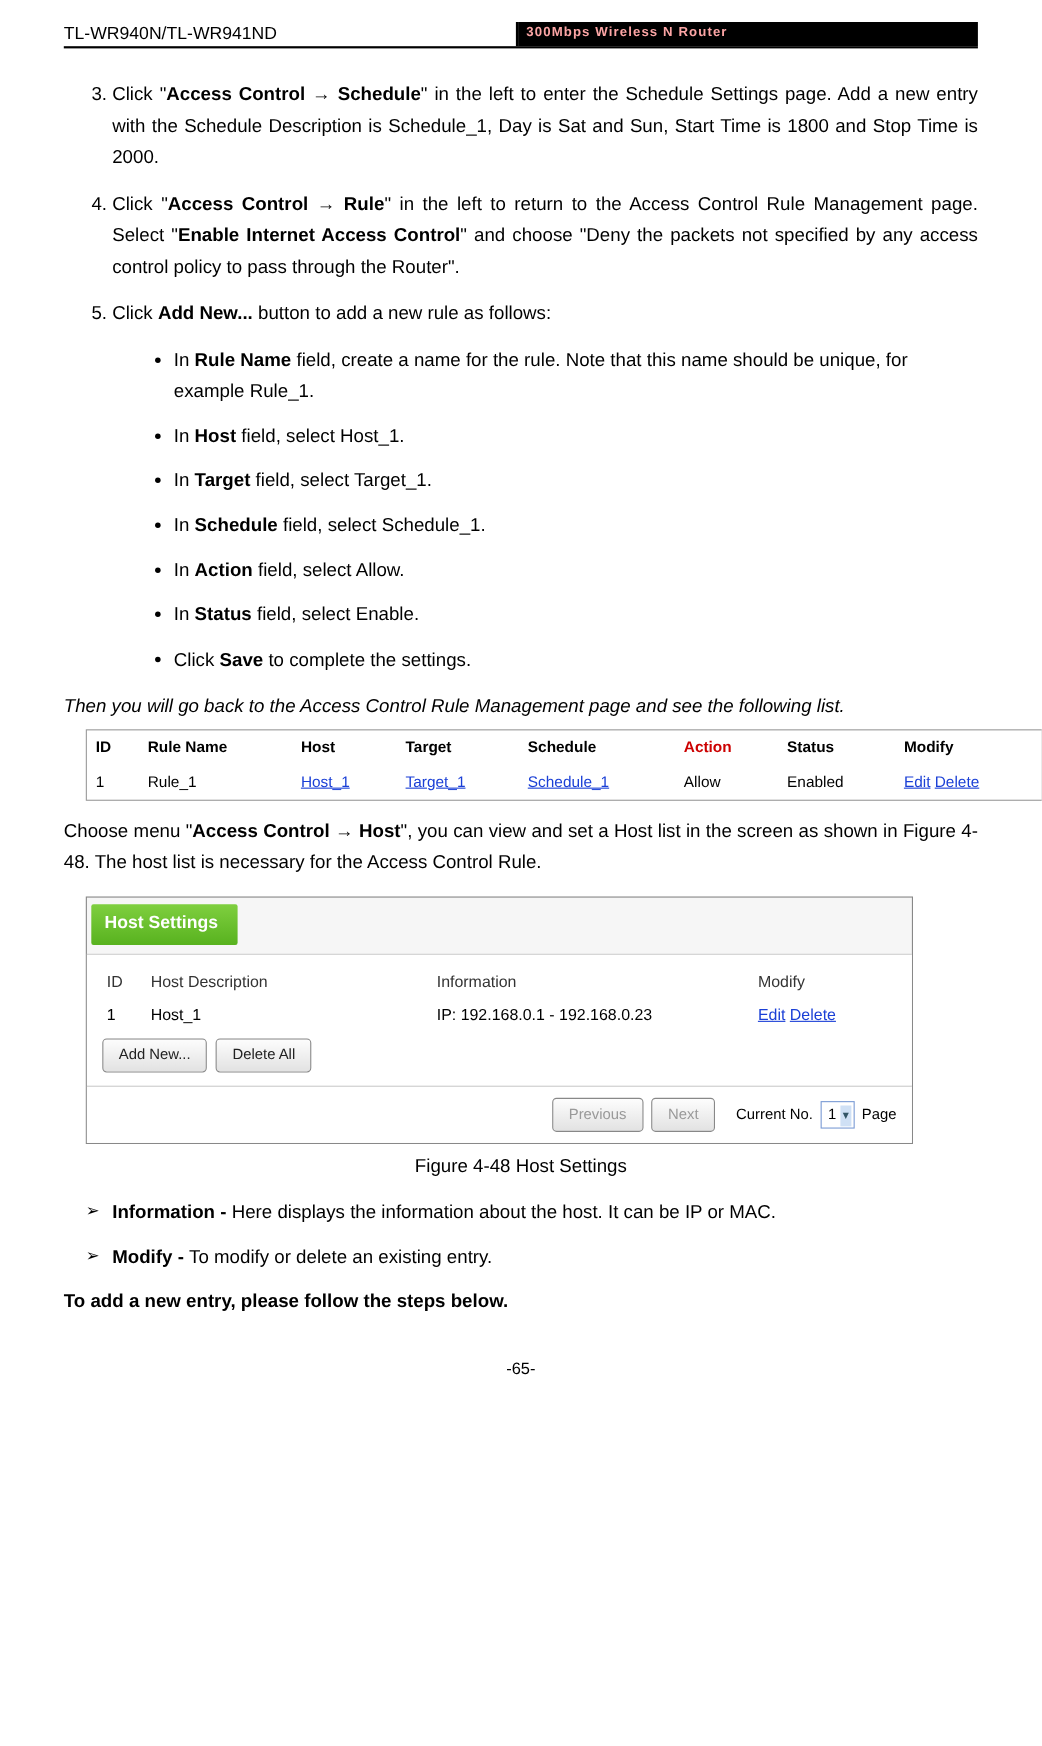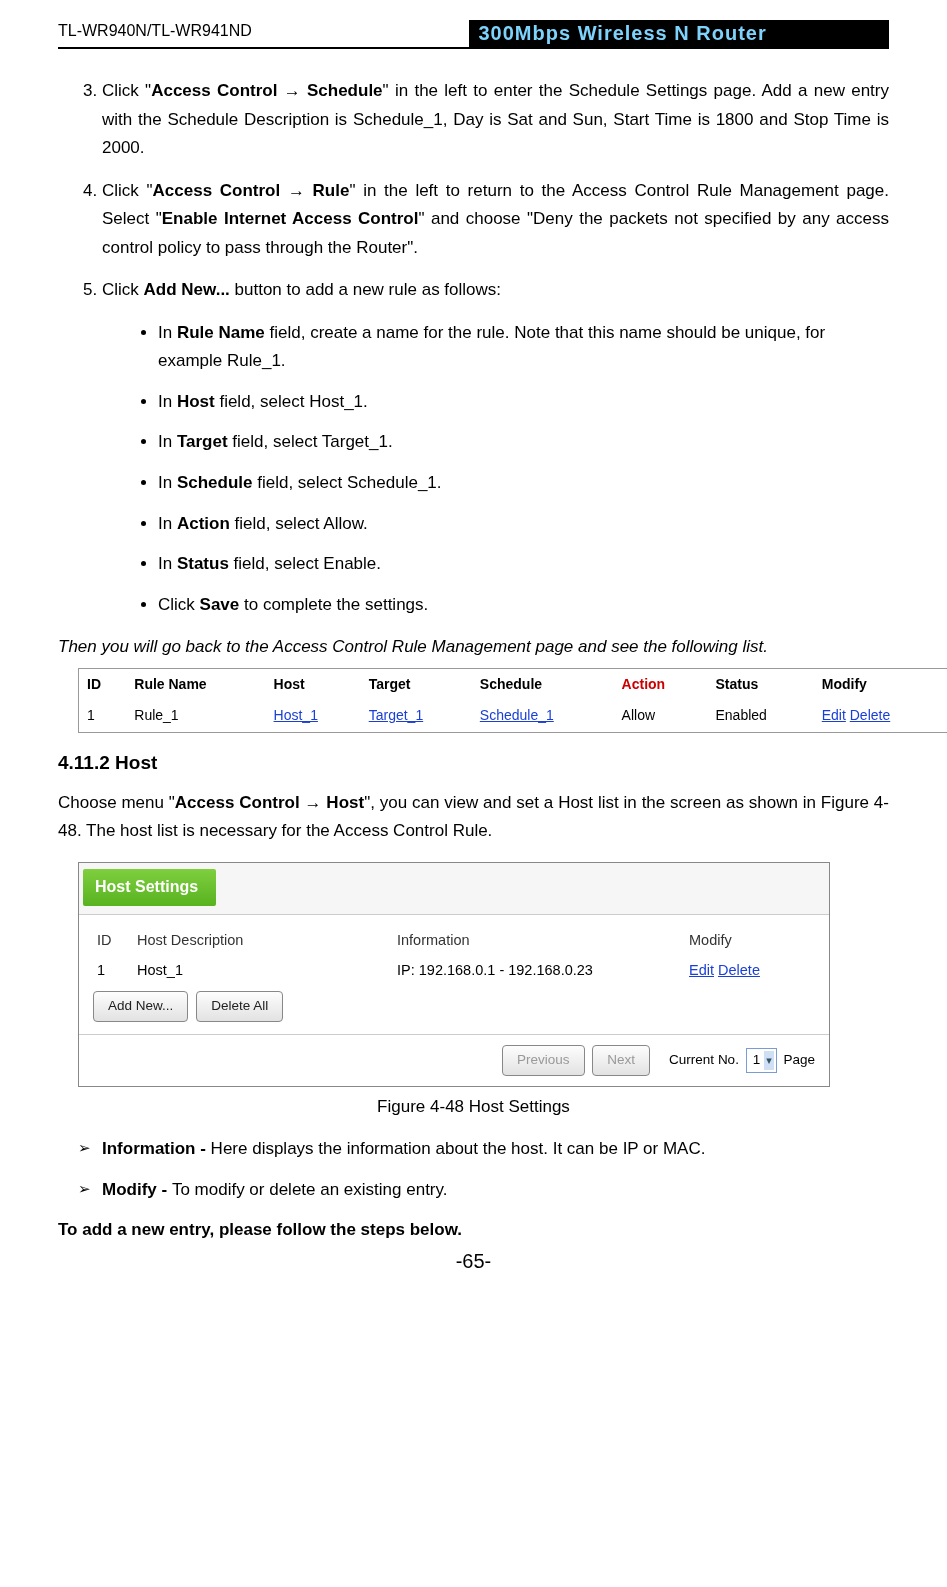--- a/index.html
+++ b/index.html
@@ -21,23 +21,23 @@
   }
   .header-left {
     flex: 1;
     text-align: left;
     padding: 2px 8px 2px 0;
     font-size: 16px;
     border-right: 2px solid #000;
   }
   .header-right {
     background: #000;
-    color: #7dd3fc;
+    color: #fca5a5;
     padding: 2px 8px;
-    font-size: 20px;
+    font-size: 12px;
     font-weight: bold;
     letter-spacing: 1px;
     flex: 1;
   }
   .content {
     font-size: 17px;
     line-height: 1.68;
   }
   ol.main-list {
     padding-left: 44px;
@@ -178,21 +178,22 @@
   ul.triangle li::before {
     content: "➢";
     position: absolute;
     left: -4px;
     top: 0;
     font-size: 15px;
   }
   .bold { font-weight: bold; }
   .footer-pagenum {
     text-align: center;
-    font-size: 20px;
+    margin-top: 34px;
+    font-size: 15px;
   }
 </style>
 </head>
 <body>
 
 <div class="page">
 
   <div class="header">
     <div class="header-left">TL-WR940N/TL-WR941ND</div>
     <div class="header-right">300Mbps Wireless N Router</div>
@@ -243,21 +244,20 @@
           <td><a>Target_1</a></td>
           <td><a>Schedule_1</a></td>
           <td>Allow</td>
           <td>Enabled</td>
           <td><a>Edit</a> <a>Delete</a></td>
         </tr>
       </tbody>
         </table>
     </div>
 
-    <div class="section-heading">4.11.2 Host</div>
 
     <div class="para">
       <span>Choose menu "</span><span class="bold">Access Control → Host</span><span>", you can view and set a Host list in the screen as shown in Figure 4-48. The host list is necessary for the Access Control Rule.</span>
     </div>
 
     <div class="host-settings-box">
       <div class="hs-title-row">
         <span class="hs-title">Host Settings</span>
       </div>
       <div class="hs-body">

